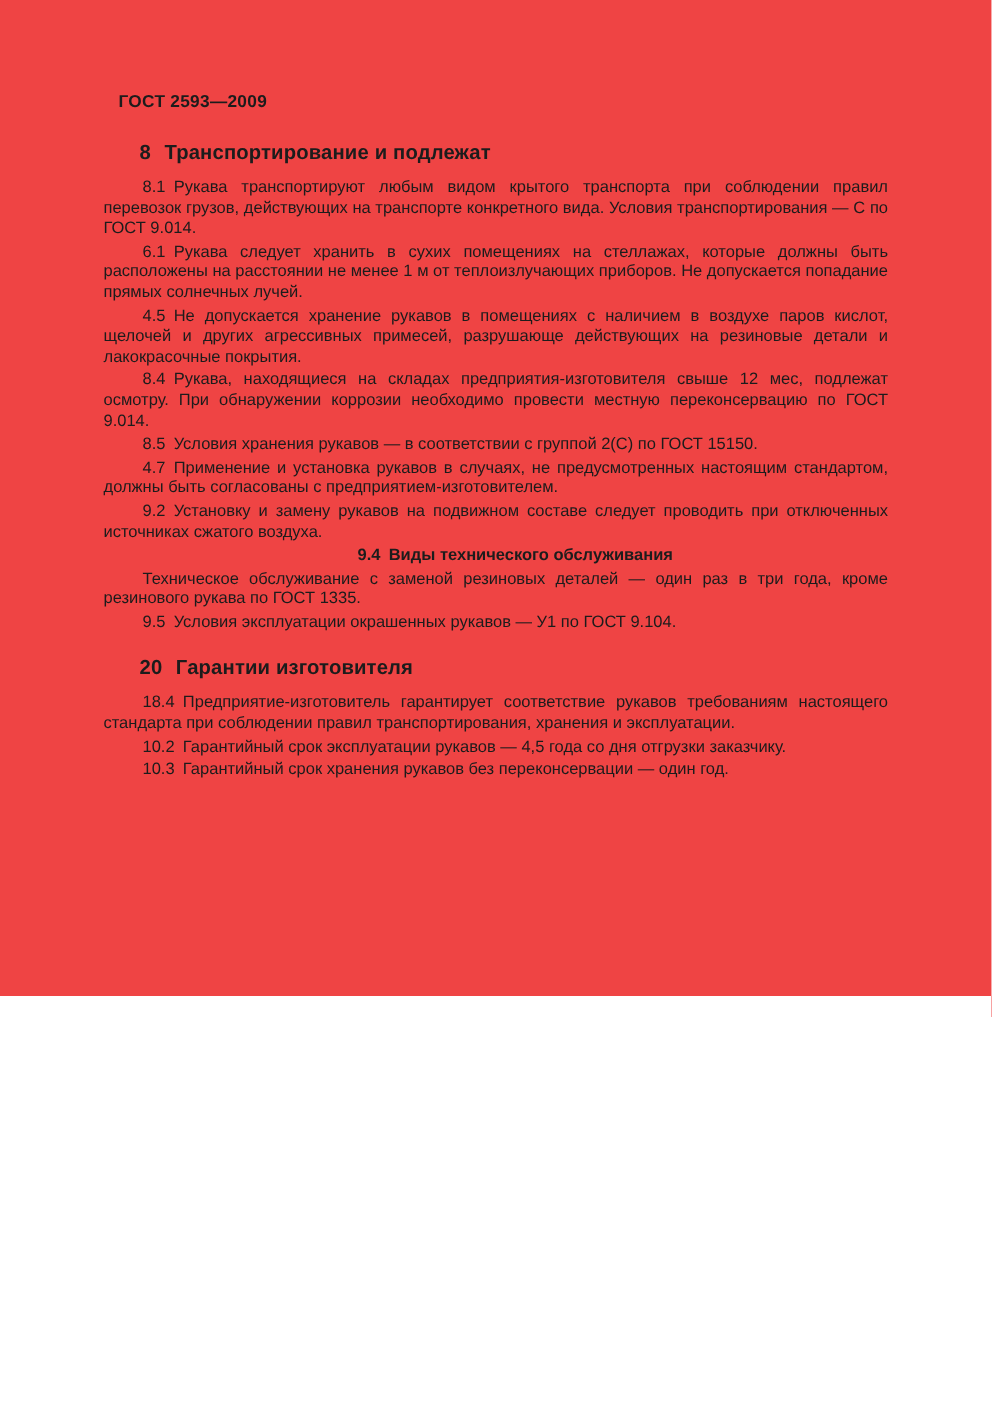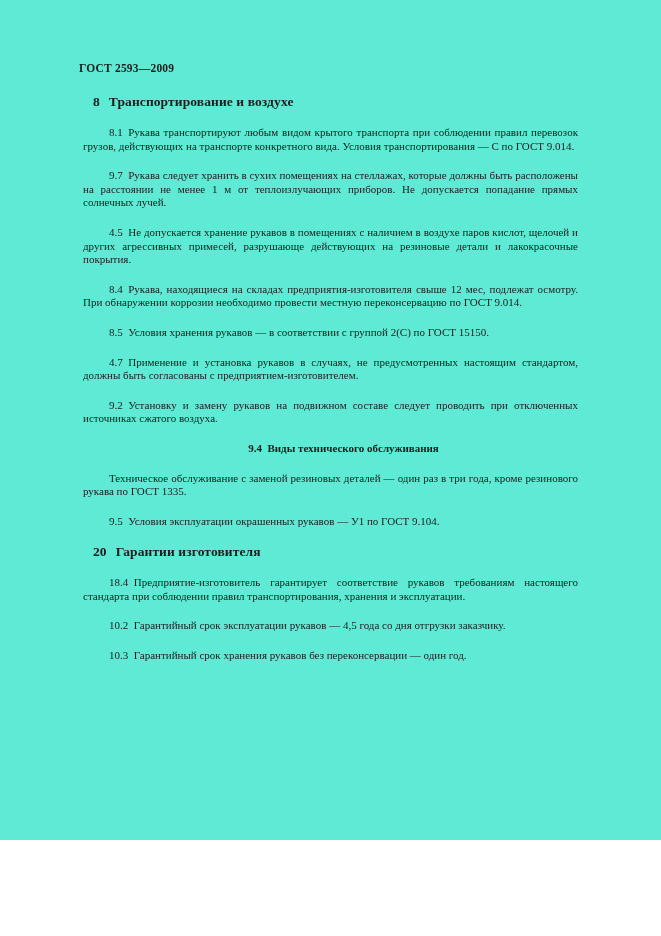--- a/index.html
+++ b/index.html
@@ -3,23 +3,23 @@
 <meta charset="utf-8">
 <style>
   html, body {
     margin: 0;
     padding: 0;
     background: #ffffff;
   }
   .page {
     position: relative;
     width: 661px;
-    height: 840px;
-    background: #5eead4;
-    font-family: Liberation Serif, serif;
+    height: 664px;
+    background: #ef4444;
+    font-family: Liberation Sans, sans-serif;
     color: #1c1c1c;
     overflow: hidden;
   }
   .running-header {
     position: absolute;
     left: 79px;
     top: 62px;
     font-size: 11.5px;
     font-weight: 700;
     letter-spacing: 0.2px;
@@ -40,21 +40,21 @@
   .section-heading.first {
     margin-top: 6px;
   }
   .sec-num {
     display: inline-block;
     margin-right: 9px;
   }
   .para {
     font-size: 11px;
     line-height: 13.6px;
-    margin: 16px;
+    margin: 2px;
     text-align: justify;
     text-indent: 26px;
   }
   .para.bold {
     font-weight: 700;
     text-align: center;
   }
   .page-number {
     position: absolute;
     left: 76px;
@@ -65,24 +65,24 @@
 </head>
 <body>
 
 <div class="page">
 
   <div class="running-header">ГОСТ 2593—2009</div>
 
   <div class="content">
 
     <h2 class="section-heading first">
-      <span class="sec-num">8</span><span class="sec-title">Транспортирование и воздухе</span>
+      <span class="sec-num">8</span><span class="sec-title">Транспортирование и подлежат</span>
     </h2>
     <p class="para">8.1 Рукава транспортируют любым видом крытого транспорта при соблюдении правил перевозок грузов, действующих на транспорте конкретного вида. Условия транспортирования — С по ГОСТ 9.014.</p>
-    <p class="para">9.7 Рукава следует хранить в сухих помещениях на стеллажах, которые должны быть расположены на расстоянии не менее 1 м от теплоизлучающих приборов. Не допускается попадание прямых солнечных лучей.</p>
+    <p class="para">6.1 Рукава следует хранить в сухих помещениях на стеллажах, которые должны быть расположены на расстоянии не менее 1 м от теплоизлучающих приборов. Не допускается попадание прямых солнечных лучей.</p>
     <p class="para">4.5 Не допускается хранение рукавов в помещениях с наличием в воздухе паров кислот, щелочей и других агрессивных примесей, разрушающе действующих на резиновые детали и лакокрасочные покрытия.</p>
     <p class="para">8.4 Рукава, находящиеся на складах предприятия-изготовителя свыше 12 мес, подлежат осмотру. При обнаружении коррозии необходимо провести местную переконсервацию по ГОСТ 9.014.</p>
     <p class="para">8.5 Условия хранения рукавов — в соответствии с группой 2(С) по ГОСТ 15150.</p>
 
     <p class="para">4.7 Применение и установка рукавов в случаях, не предусмотренных настоящим стандартом, должны быть согласованы с предприятием-изготовителем.</p>
     <p class="para">9.2 Установку и замену рукавов на подвижном составе следует проводить при отключенных источниках сжатого воздуха.</p>
     <p class="para bold">9.4 Виды технического обслуживания</p>
     <p class="para">Техническое обслуживание с заменой резиновых деталей — один раз в три года, кроме резинового рукава по ГОСТ 1335.</p>
     <p class="para">9.5 Условия эксплуатации окрашенных рукавов — У1 по ГОСТ 9.104.</p>
 

